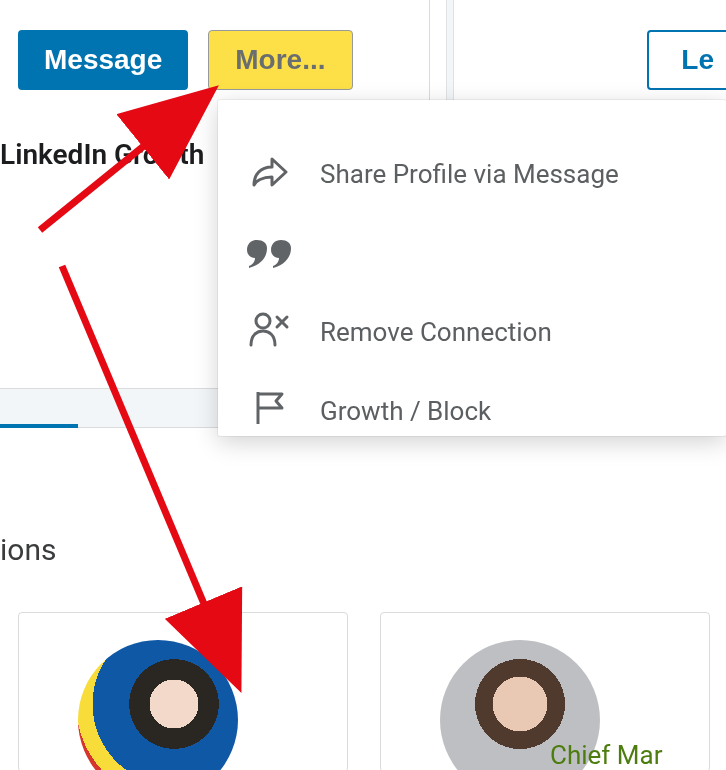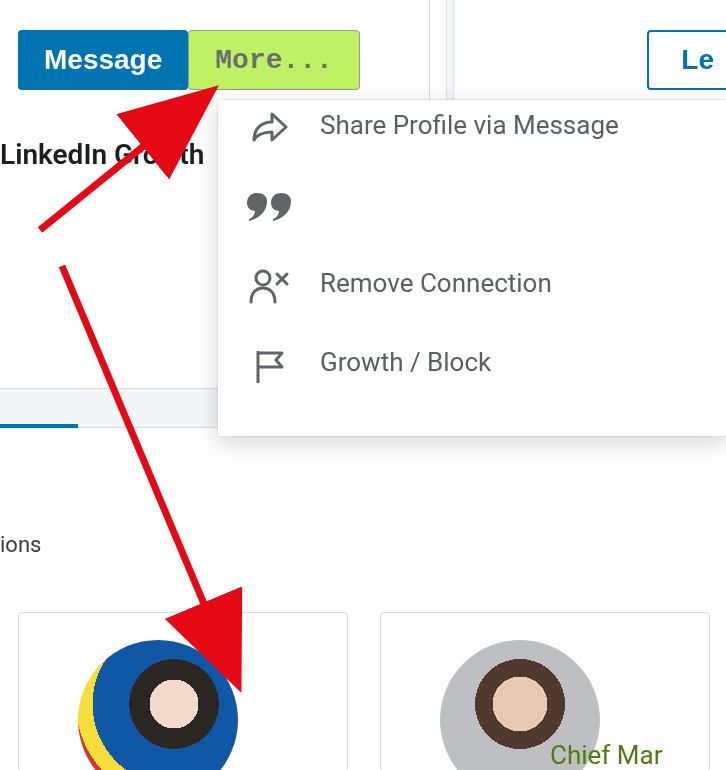--- a/index.html
+++ b/index.html
@@ -11,42 +11,42 @@
     background: #fff;
     position: relative;
   }
 
   
   .actions-row {
     position: absolute;
     top: 30px;
     left: 18px;
     display: flex;
+    gap: 20px;
   }
   .btn {
     display: inline-flex;
     align-items: center;
     justify-content: center;
     height: 60px;
     border-radius: 4px;
     font-size: 28px;
     font-weight: 600;
     cursor: pointer;
     padding: 0 26px;
   }
   .btn-primary {
     background: #0073b1;
     color: #fff;
     border: none;
   }
   .btn-outline {
-    background: #bef264;
+    background: #fde047;
     color: #6b6e70;
     border: 1px solid #979a9b;
-    font-family: Liberation Mono, monospace;
   }
   .btn-outline-blue {
     position: absolute;
     top: 30px;
     right: -10px;
     background: #fff;
     color: #0073b1;
     border: 2px solid #0073b1;
     font-weight: 700;
     height: 60px;
@@ -107,38 +107,38 @@
      top: 424px;
      left: 0;
      width: 78px;
      height: 4px;
      background: #0073b1;
   }
   .ions-text {
     position: absolute;
     top: 532px;
     left: 0;
-    font-size: 22px;
+    font-size: 30px;
     color: #3a3c3e;
   }
 
   
   .dropdown {
     position: absolute;
     top: 100px;
     left: 218px;
     width: 508px;
     background: #fff;
     box-shadow: 0 6px 24px rgba(0,0,0,.18), 0 0 0 1px rgba(0,0,0,.05);
     border-radius: 2px;
     padding: 10px 0;
   }
   .dd-item {
     display: flex;
-    align-items: flex-start;
+    align-items: flex-end;
     height: 79px;
     padding: 0 24px;
     cursor: pointer;
     color: #5a5d5f;
   }
   .dd-icon {
     width: 56px;
     display: flex;
     justify-content: center;
     align-items: center;

